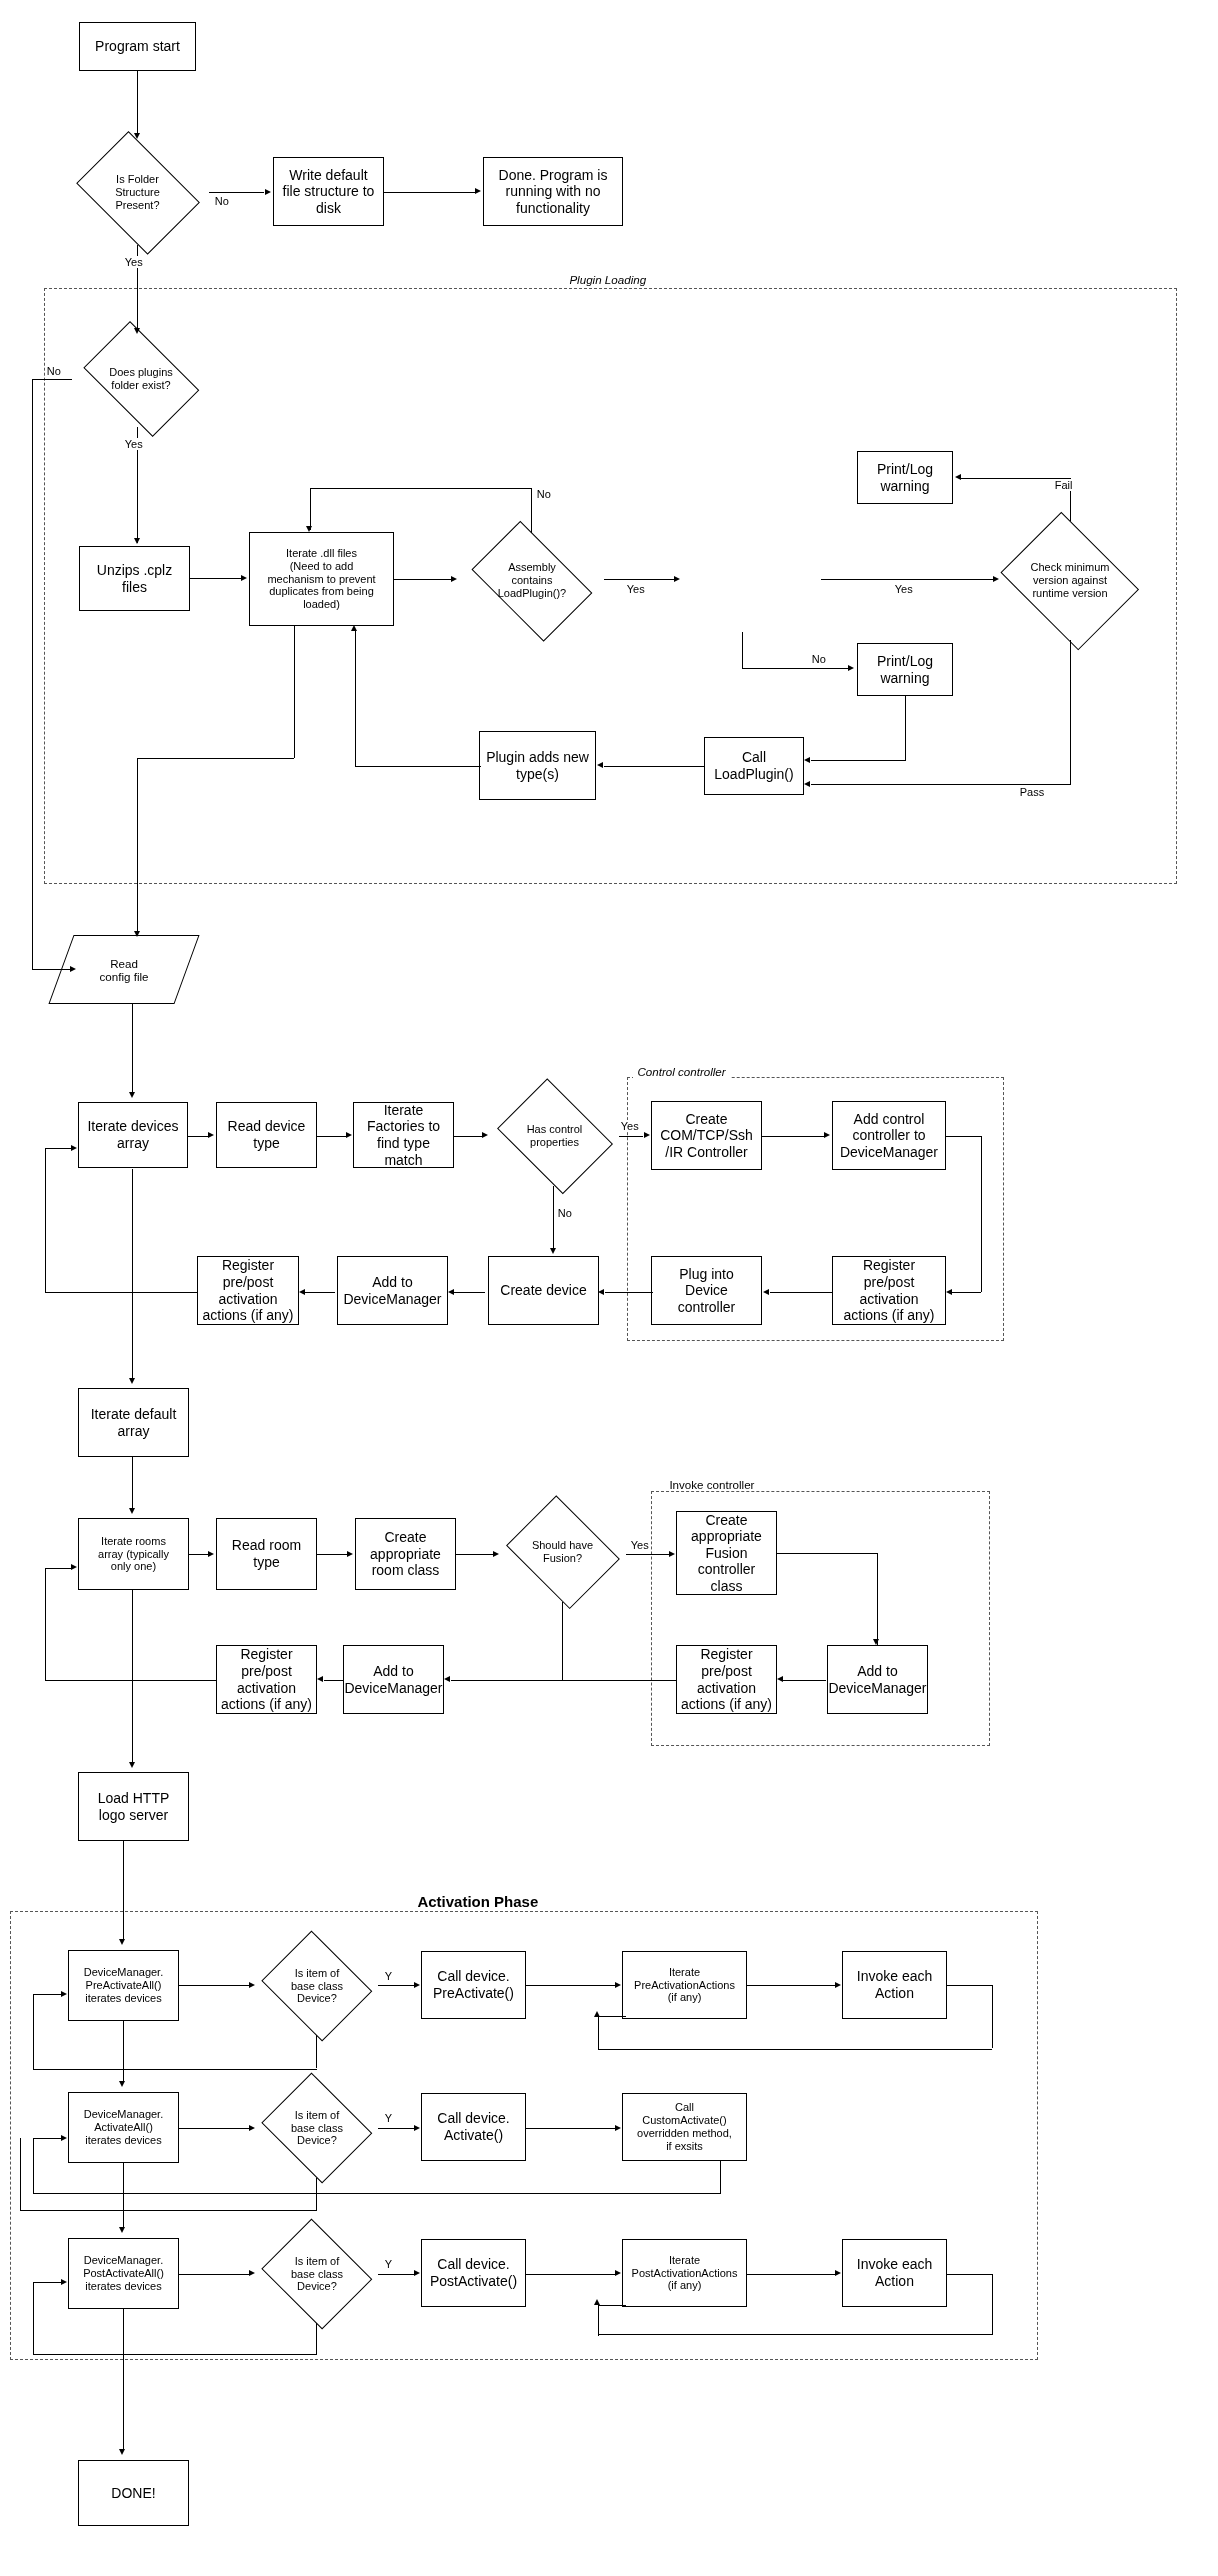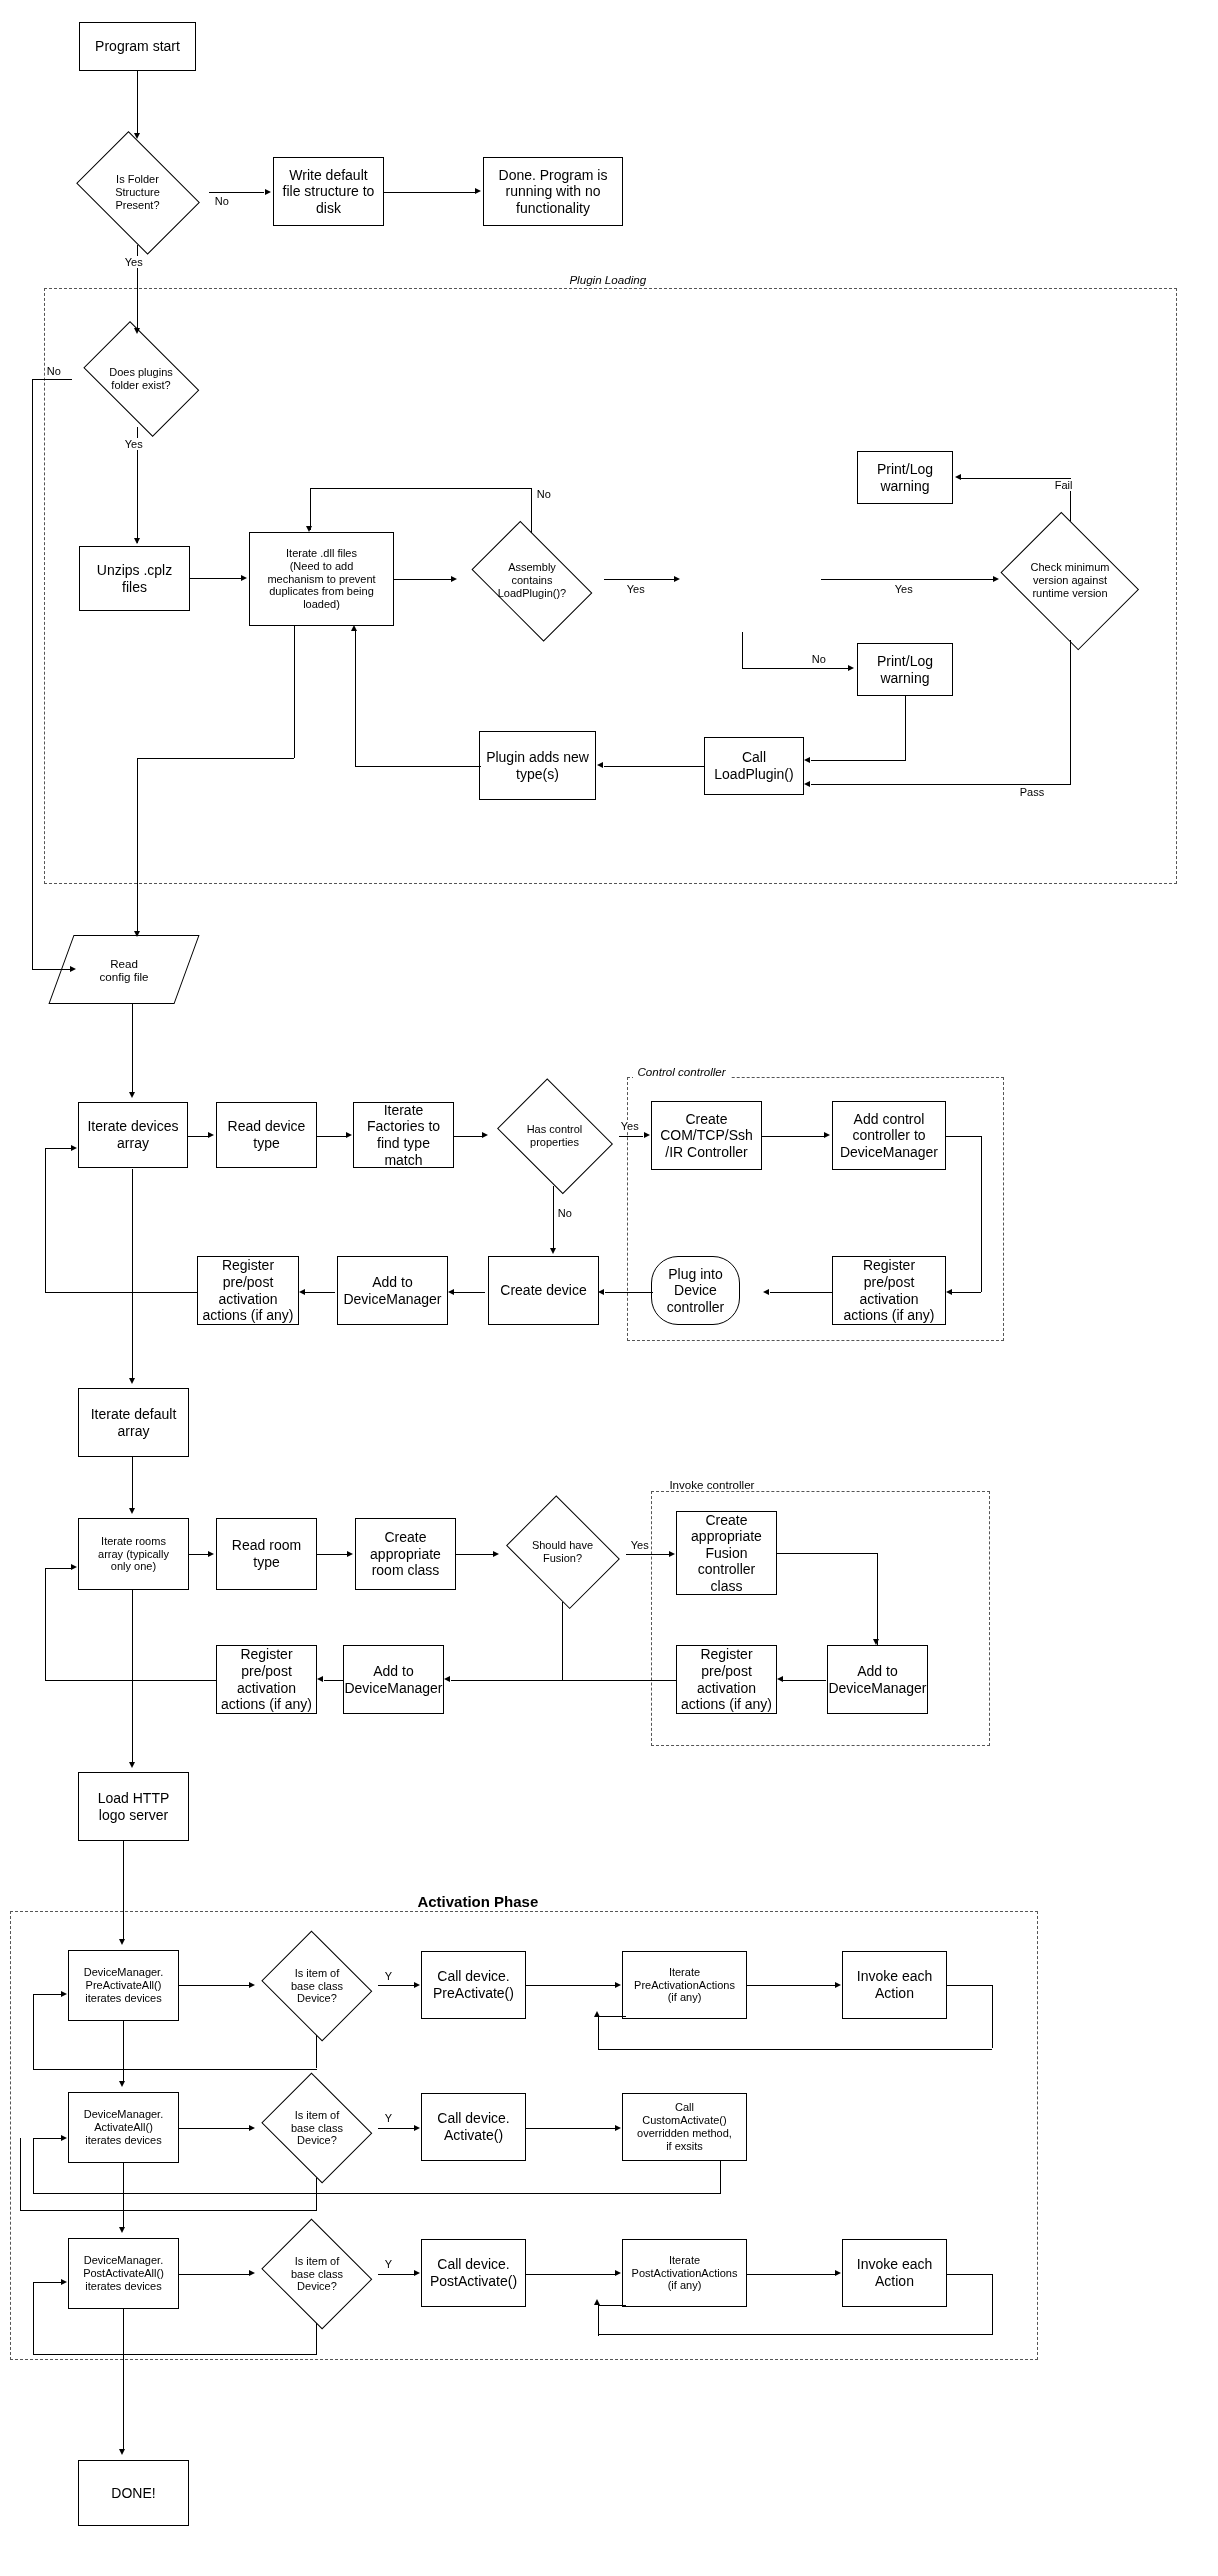--- a/index.html
+++ b/index.html
@@ -165,21 +165,21 @@
 COM/TCP/Ssh
 /IR Controller</span>
   </div>
 
   <div class="node" style="left:832px;top:1101px;width:114px;height:69px;">
     <span class="lbl">Add control
 controller to
 DeviceManager</span>
   </div>
 
-  <div class="node" style="left:651px;top:1256px;width:89px;height:69px;border-radius:27px;">
+  <div class="node" style="left:651px;top:1256px;width:111px;height:69px;">
     <span class="lbl">Plug into
 Device
 controller</span>
   </div>
 
   <div class="node" style="left:832px;top:1256px;width:114px;height:69px;">
     <span class="lbl">Register
 pre/post
 activation
 actions (if any)</span>

